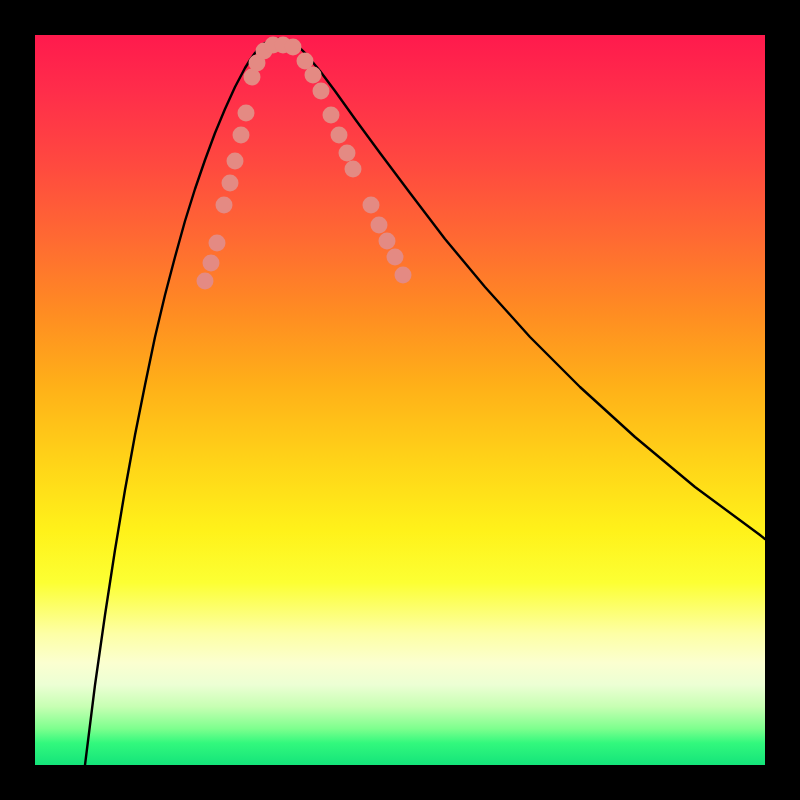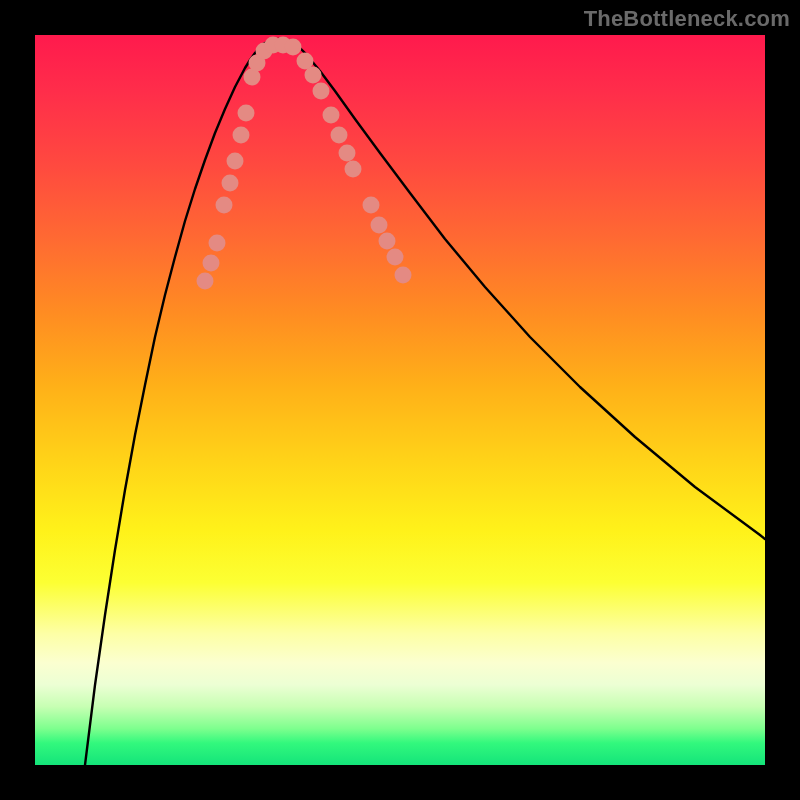--- a/index.html
+++ b/index.html
@@ -97,14 +97,13 @@
           <circle cx="312" cy="118" r="8.5" fill="#e48a83"></circle>
           <circle cx="318" cy="134" r="8.5" fill="#e48a83"></circle>
           <circle cx="336" cy="170" r="8.5" fill="#e48a83"></circle>
           <circle cx="344" cy="190" r="8.5" fill="#e48a83"></circle>
           <circle cx="352" cy="206" r="8.5" fill="#e48a83"></circle>
           <circle cx="360" cy="222" r="8.5" fill="#e48a83"></circle>
           <circle cx="368" cy="240" r="8.5" fill="#e48a83"></circle>
         </g>
     </svg>
   </div>
-  <div class="watermark">TheBottleneck.com</div>
 </div>
 
 </body></html>

